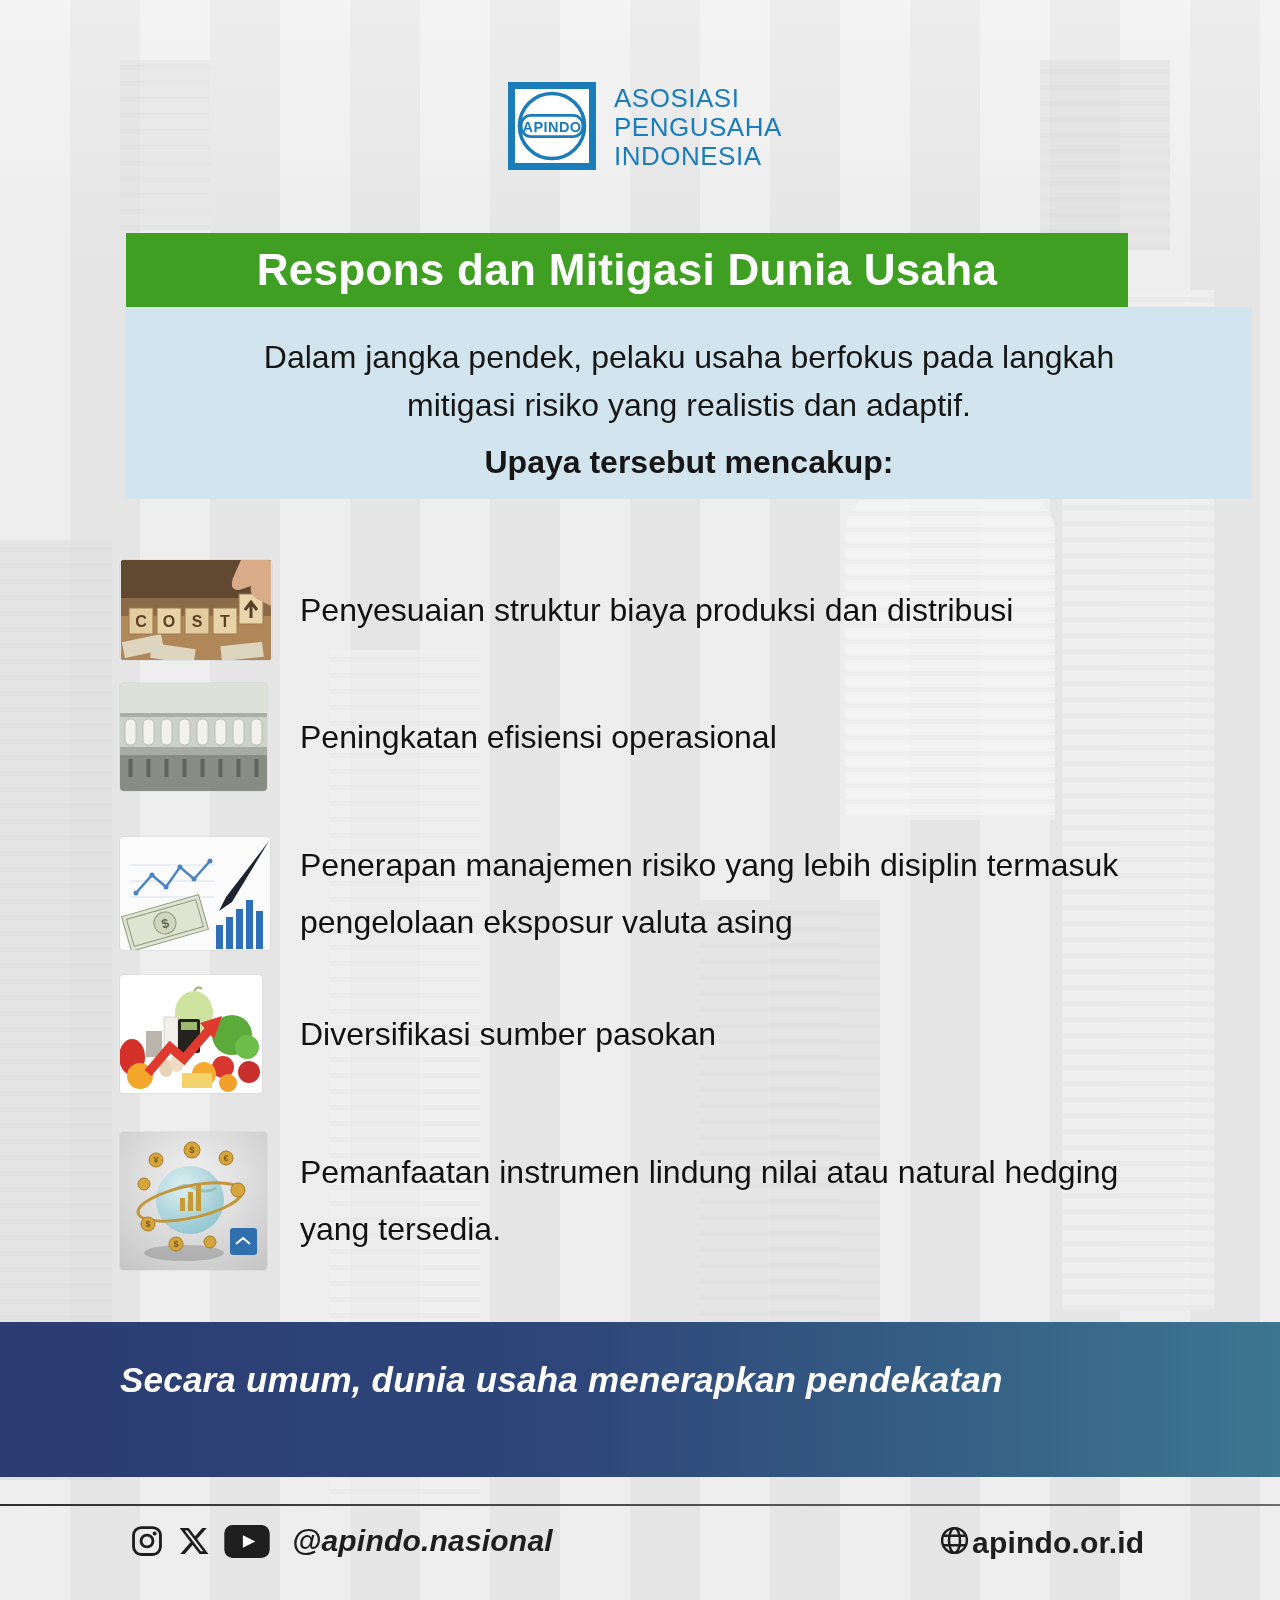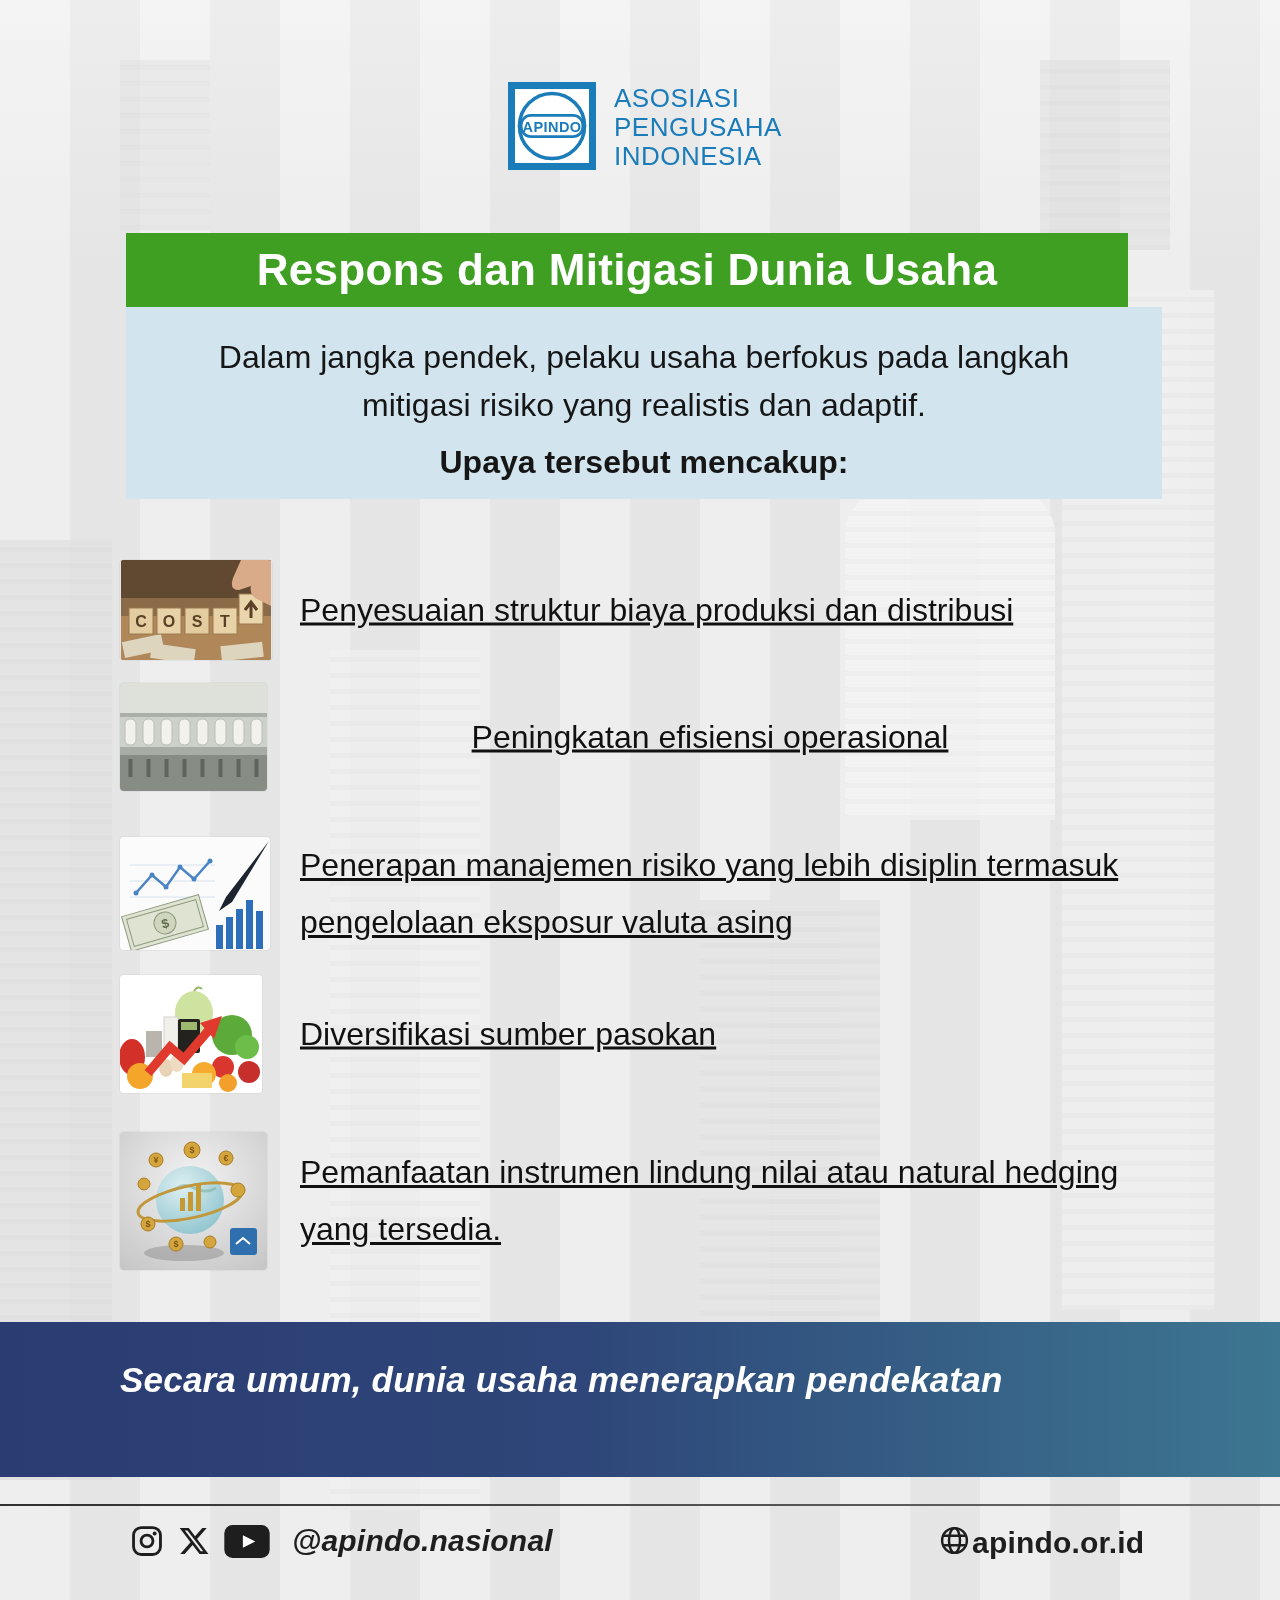--- a/index.html
+++ b/index.html
@@ -30,34 +30,34 @@
   .brand { position:absolute; left:508px; top:82px; display:flex; align-items:flex-start; }
   .brand-name { margin-left:18px; margin-top:2px; color:#1b7cba; font-weight:normal;
     font-size:26px; line-height:29px; letter-spacing:.5px; }
 
   
   .banner { position:absolute; left:126px; top:233px; width:1002px; height:74px;
     background:#3f9f22; display:flex; align-items:center; justify-content:center; }
   .banner-title { color:#ffffff; font-weight:bold; font-size:44px; letter-spacing:.3px; }
 
   
-  .intro { position:absolute; left:126px; top:307px; width:1036px; height:192px;
+  .intro { position:absolute; left:126px; top:307px; width:1126px; height:192px;
     background:#d2e5ef; text-align:center; box-sizing:border-box; padding-top:26px; }
   .intro p { margin:0; font-size:32px; line-height:48px; color:#161616; }
   .intro p.emph { font-weight:bold; margin-top:9px; }
 
   
   .item { position:absolute; left:120px; width:1060px; }
   .item .photo { position:absolute; left:0; top:0; border-radius:4px; overflow:hidden;
     box-shadow:0 0 0 1px rgba(0,0,0,.04); }
   .item .photo svg { display:block; }
   .item .label { position:absolute; left:180px; width:820px; top:50%;
-    transform:translateY(-50%); font-size:32px; line-height:57px; color:#111111;text-decoration:underline; }
+    transform:translateY(-50%); font-size:32px; line-height:57px; color:#111111; }
   .item1 { top:560px; height:100px; } .item1 .photo { width:152px; height:100px; }
-  .item2 { top:683px; height:108px;text-align:center; } .item2 .photo { width:147px; height:108px; }
+  .item2 { top:683px; height:108px; } .item2 .photo { width:147px; height:108px; }
   .item3 { top:837px; height:113px; } .item3 .photo { width:150px; height:113px; }
   .item4 { top:975px; height:118px; } .item4 .photo { width:142px; height:118px; }
   .item5 { top:1132px; height:138px; } .item5 .photo { width:147px; height:138px; }
 
   
   .band { position:absolute; left:0; top:1322px; width:1280px; height:155px;
     background:linear-gradient(90deg,#2b3c72 0%, #2e4679 45%, #3d7691 100%);
     box-sizing:border-box; padding:30px 0 0 120px; }
   .band p { margin:0; color:#ffffff; font-style:italic; font-weight:bold;
     font-size:35px; line-height:56px; letter-spacing:.2px; }

